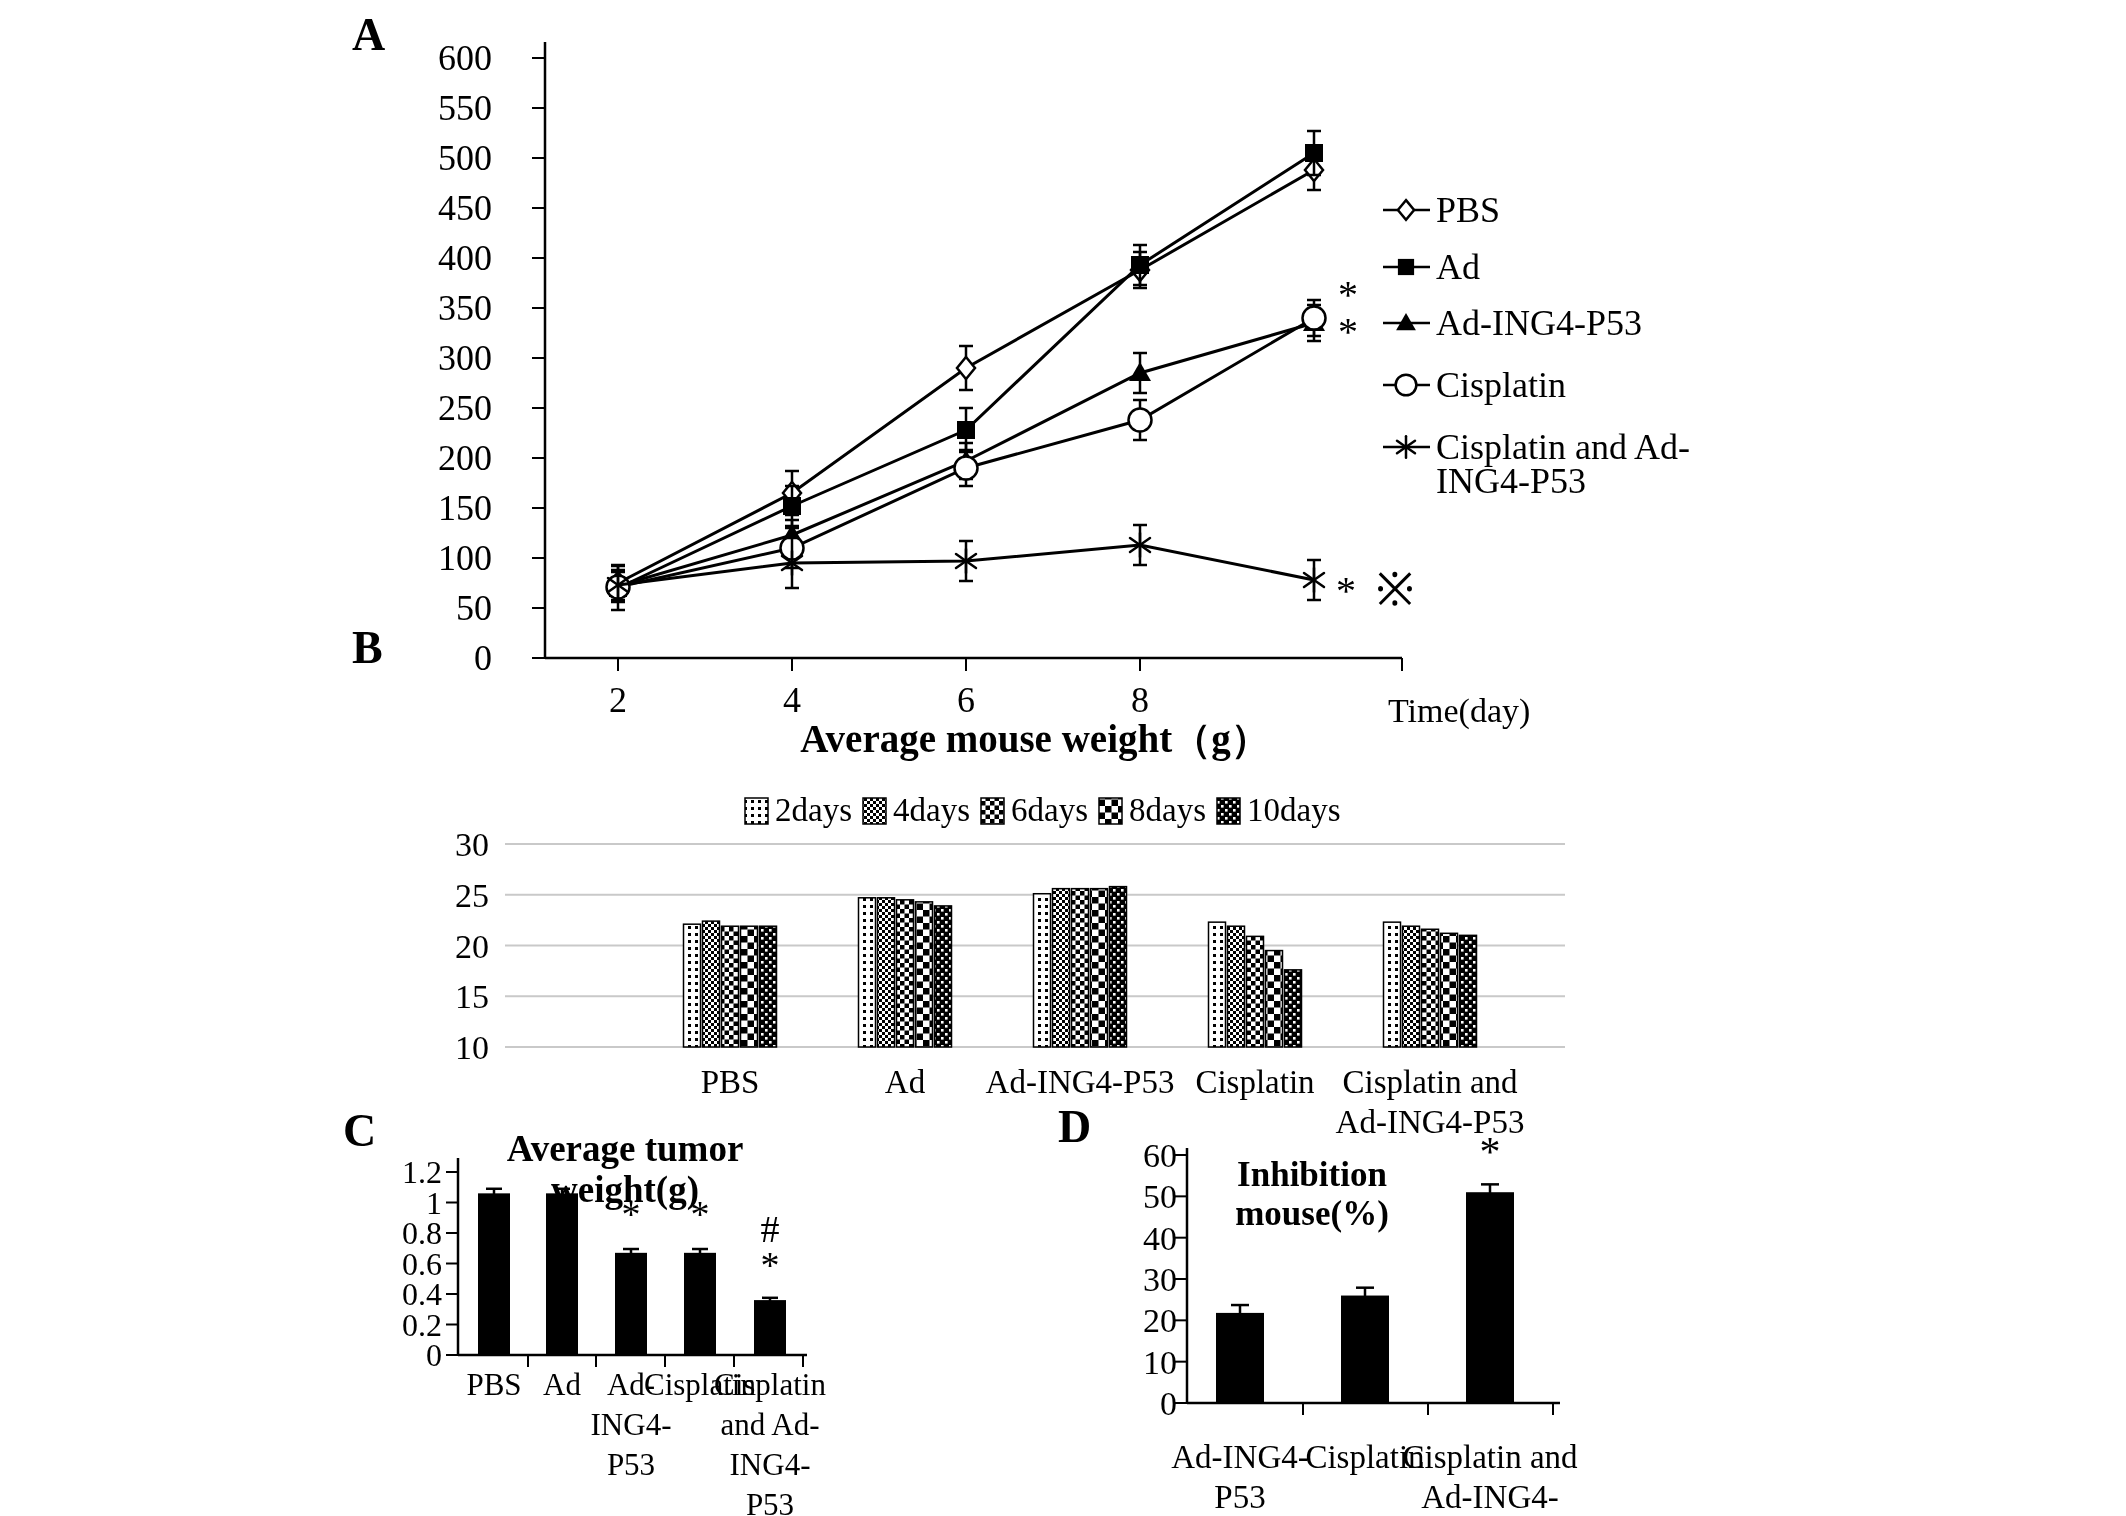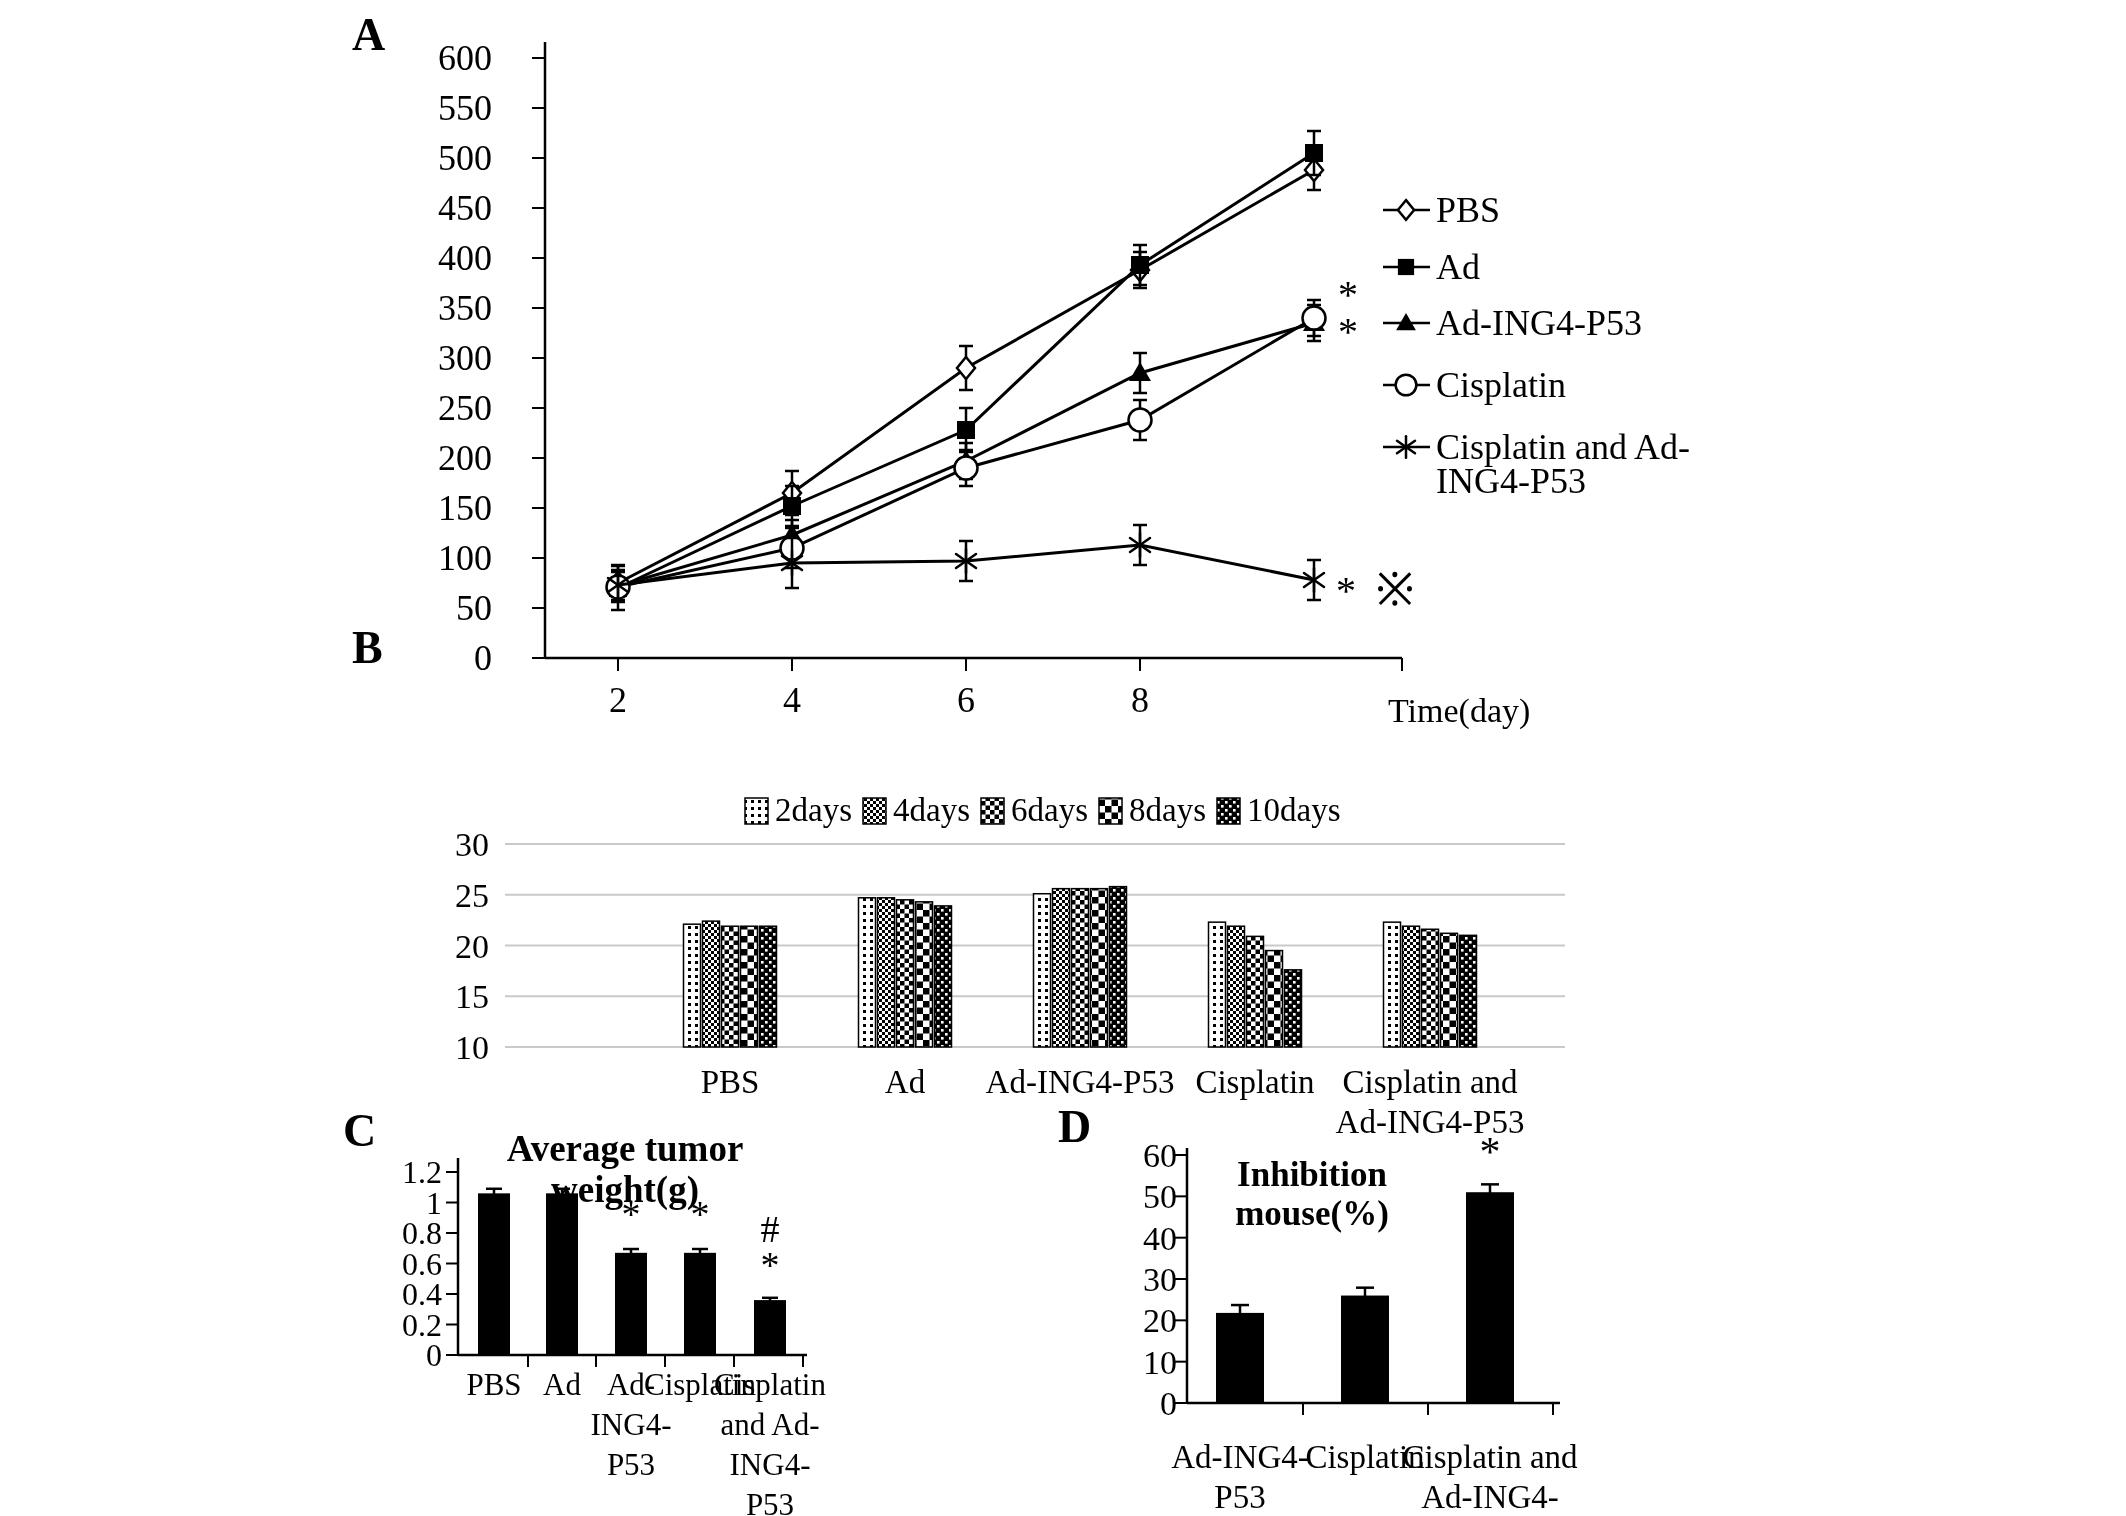--- a/index.html
+++ b/index.html
@@ -384,18 +384,19 @@
     </svg>
 
   <div class="panel-letter" style="left:352px;top:12px;">A</div>
   <div class="panel-letter" style="left:352px;top:625px;">B</div>
   <div class="panel-letter" style="left:343px;top:1108px;">C</div>
   <div class="panel-letter" style="left:1058px;top:1104px;">D</div>
 
 
   <div class="axis-label" style="left:1388px;top:692px;text-align:right;">Time(day)</div>
 
+  <div class="chart-title" style="left:735px;top:718px;width:600px;font-size:39px;">Average mouse weight（g）</div>
 
   <div class="chart-title" style="left:440px;top:1106px;width:370px;font-size:37px;margin-top:23px;">Average tumor weight(g)</div>
 
   <div class="chart-title" style="left:1162px;top:1156px;width:300px;font-size:35px;">Inhibition mouse(%)</div>
 
 </div>
 
 </body></html>

